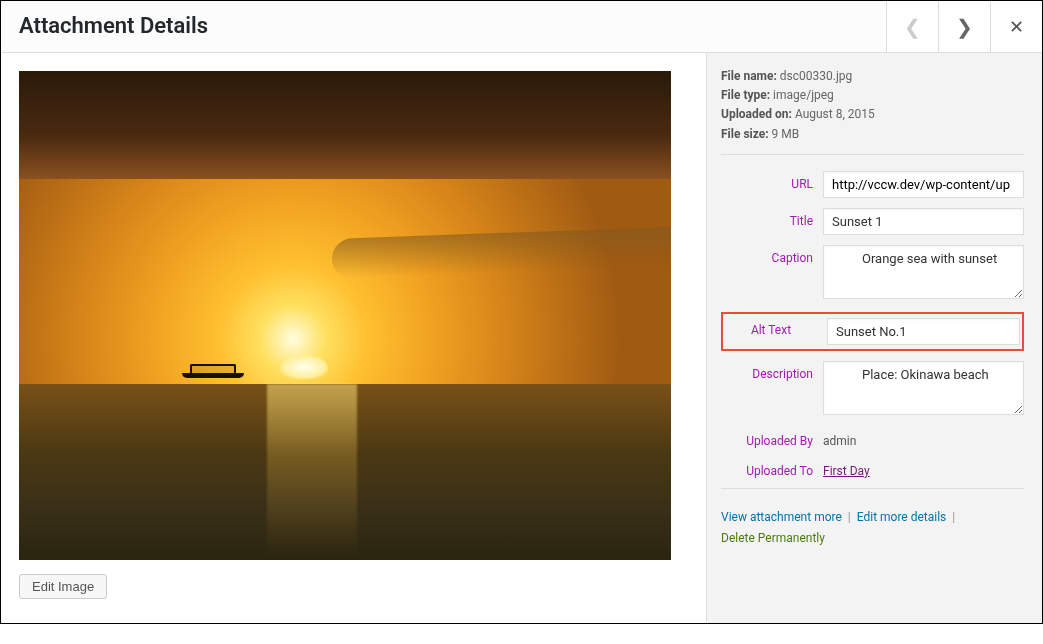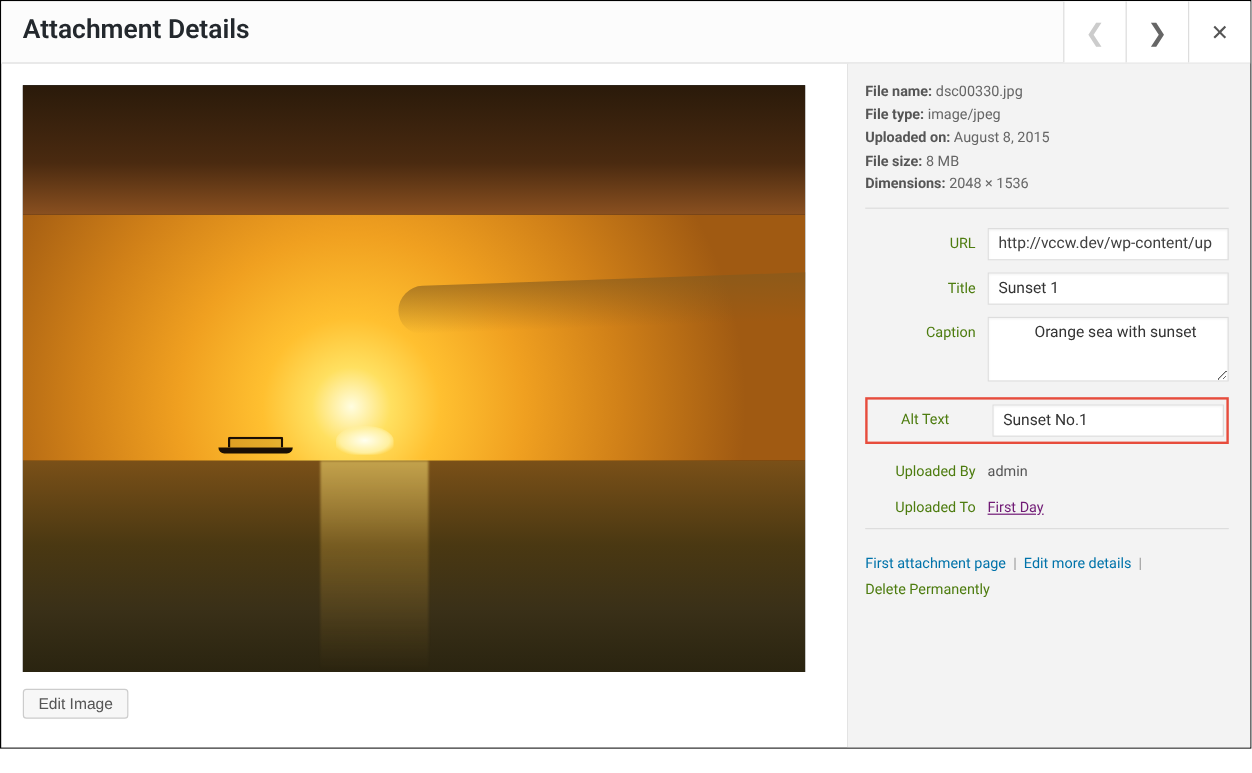--- a/index.html
+++ b/index.html
@@ -129,37 +129,37 @@
   .divider { border-top: 1px solid #ddd; margin: 10px 0 16px; }
 
   .field-row {
     display: flex;
     align-items: flex-start;
     margin-bottom: 10px;
   }
   .field-row label {
     width: 102px;
     text-align: right;
-    color: #4d7c0f;
+    color: #a21caf;
     font-size: 12px;
     padding-top: 6px;
     padding-right: 10px;
   }
   .field-row .control { flex: 1; }
   .field-row input[type=text], .field-row textarea {
     width: 100%;
     border: 1px solid #ddd;
     background: #fff;
     font-size: 13px;
     color: #333;
     padding: 5px 8px;
     font-family: inherit;
     box-shadow: inset 0 1px 2px rgba(0,0,0,0.05);
   }
-  .field-row input[readonly] { color: #404040; }
+  .field-row input[readonly] { color: #000000; }
   .field-row textarea { height: 54px; resize: both; padding-left: 38px; }
   .field-row .static-val {
     padding-top: 6px;
     color: #555;
     text-align: right;
   }
   .field-row .static-val a { color: #701a75; text-decoration: underline; }
 
   .highlight-row {
     border: 2px solid #e74c3c;
@@ -212,22 +212,21 @@
       </div>
       <button class="edit-btn">Edit Image</button>
     </div>
 
     <div class="details-pane">
 
       <div class="meta-block">
         <div><strong>File name:</strong> <span>dsc00330.jpg</span></div>
         <div><strong>File type:</strong> <span>image/jpeg</span></div>
         <div><strong>Uploaded on:</strong> <span>August 8, 2015</span></div>
-        <div><strong>File size:</strong> <span>8 MB</span></div>
-        <div><strong>Dimensions:</strong> <span>2048 × 1536</span></div>
+        <div><strong>File size:</strong> <span>9 MB</span></div>
       </div>
 
       <div class="divider"></div>
 
       <div class="field-row">
         <label>URL</label>
         <div class="control"><input type="text" readonly="" value="http://vccw.dev/wp-content/up" style=""></div>
       </div>
 
       <div class="field-row">
@@ -238,35 +237,39 @@
       <div class="field-row">
         <label>Caption</label>
         <div class="control"><textarea style="">Orange sea with sunset</textarea></div>
       </div>
 
       <div class="field-row highlight-row">
         <label>Alt Text</label>
         <div class="control"><input type="text" value="Sunset No.1" style=""></div>
       </div>
 
+      <div class="field-row">
+        <label>Description</label>
+        <div class="control"><textarea style="">Place: Okinawa beach</textarea></div>
+      </div>
 
       <div class="field-row">
         <label>Uploaded By</label>
         <div class="static-val">admin</div>
       </div>
 
       <div class="field-row">
         <label>Uploaded To</label>
         <div class="static-val"><a href="#">First Day</a></div>
       </div>
 
       <div class="divider"></div>
 
       <div class="action-links">
-        <a href="#">First attachment page</a>
+        <a href="#">View attachment more</a>
         <span class="sep">|</span>
         <a href="#">Edit more details</a>
         <span class="sep">|</span><br>
         <a href="#" class="danger">Delete Permanently</a>
       </div>
 
     </div>
 
   </div>
 </div>

